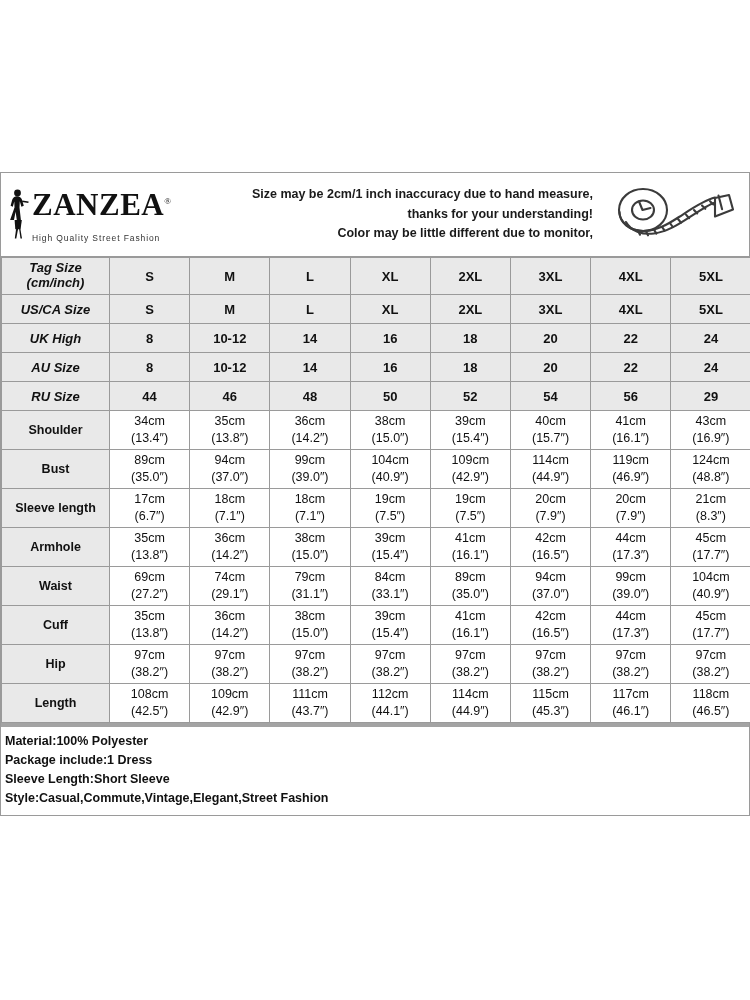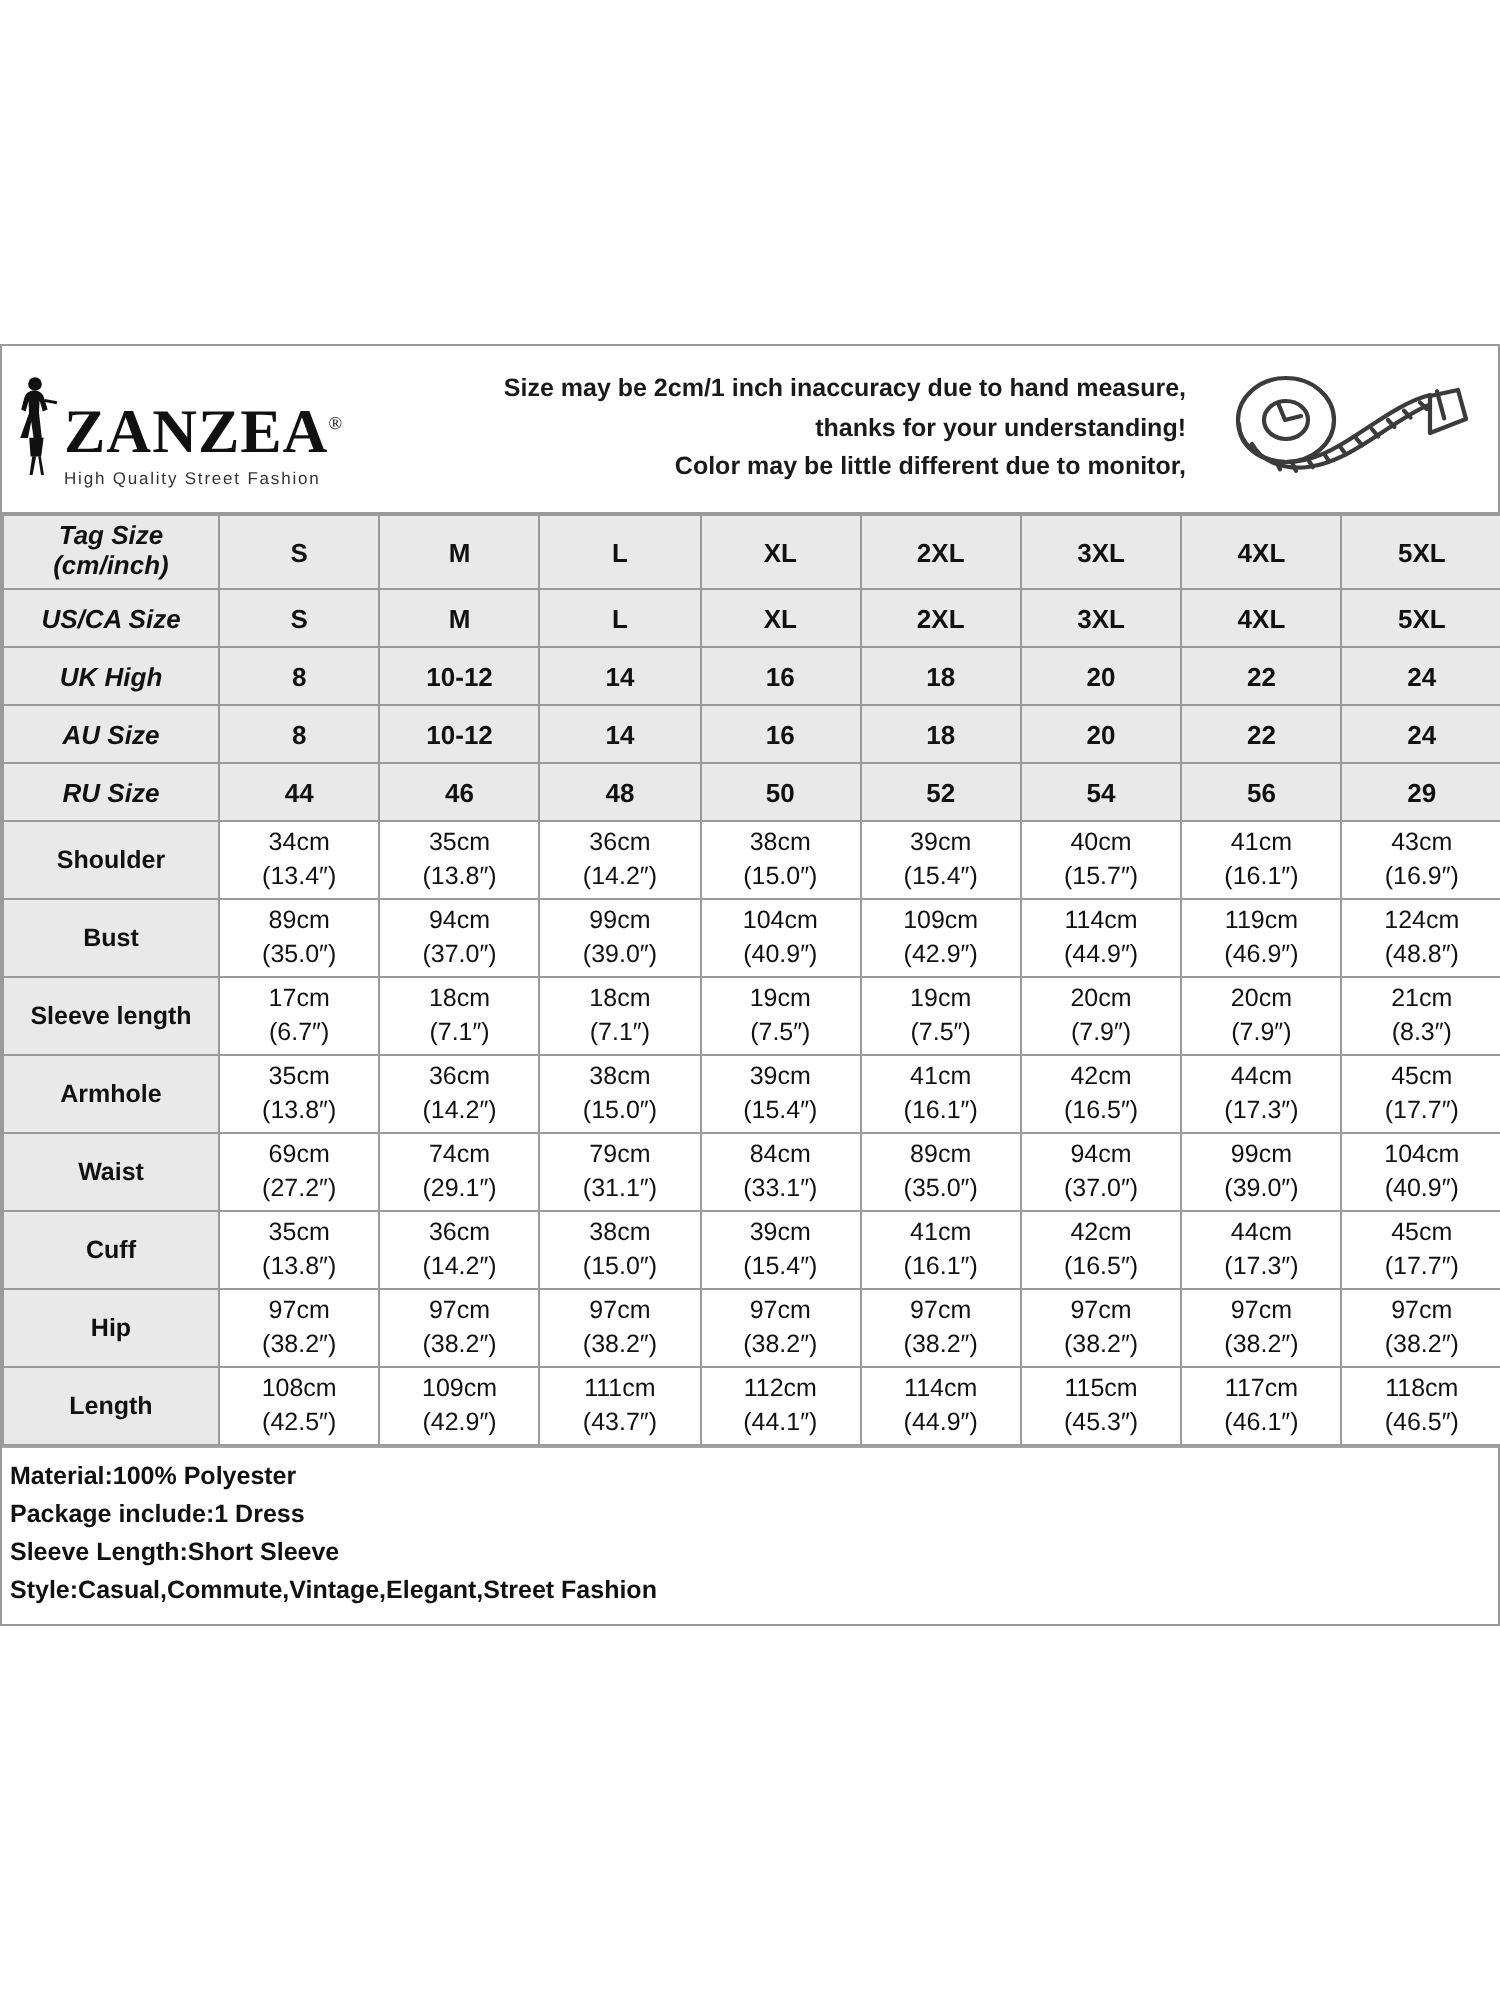--- a/index.html
+++ b/index.html
@@ -64,21 +64,21 @@
   }
   .logo-reg {
     font-size: 9px;
     vertical-align: super;
     font-weight: 400;
   }
   .logo-tagline {
     font-size: 8.5px;
     letter-spacing: 0.9px;
     color: #333;
-    margin-top: 4px;
+    margin-top: 14px;
     white-space: nowrap;
   }
 
   .notice-cell {
     flex: 1 1 auto;
     text-align: right;
     font-size: 12.5px;
     font-weight: 700;
     color: #1a1a1a;
     line-height: 1.55;
@@ -134,21 +134,21 @@
     background: #e9e9e9;
     font-weight: 700;
     font-size: 12.5px;
     text-align: center;
   }
   .cm  { display: block; }
   .inch{ display: block; }
 
   
   .notes {
-    border-top: 1px solid #a3a3a3;
+    border-top: 4px solid #a3a3a3;
     padding: 5px 4px 7px 4px;
     background: #ffffff;
   }
   .notes div {
     font-size: 12.5px;
     font-weight: 700;
     color: #111;
     line-height: 1.52;
     white-space: nowrap;
   }

